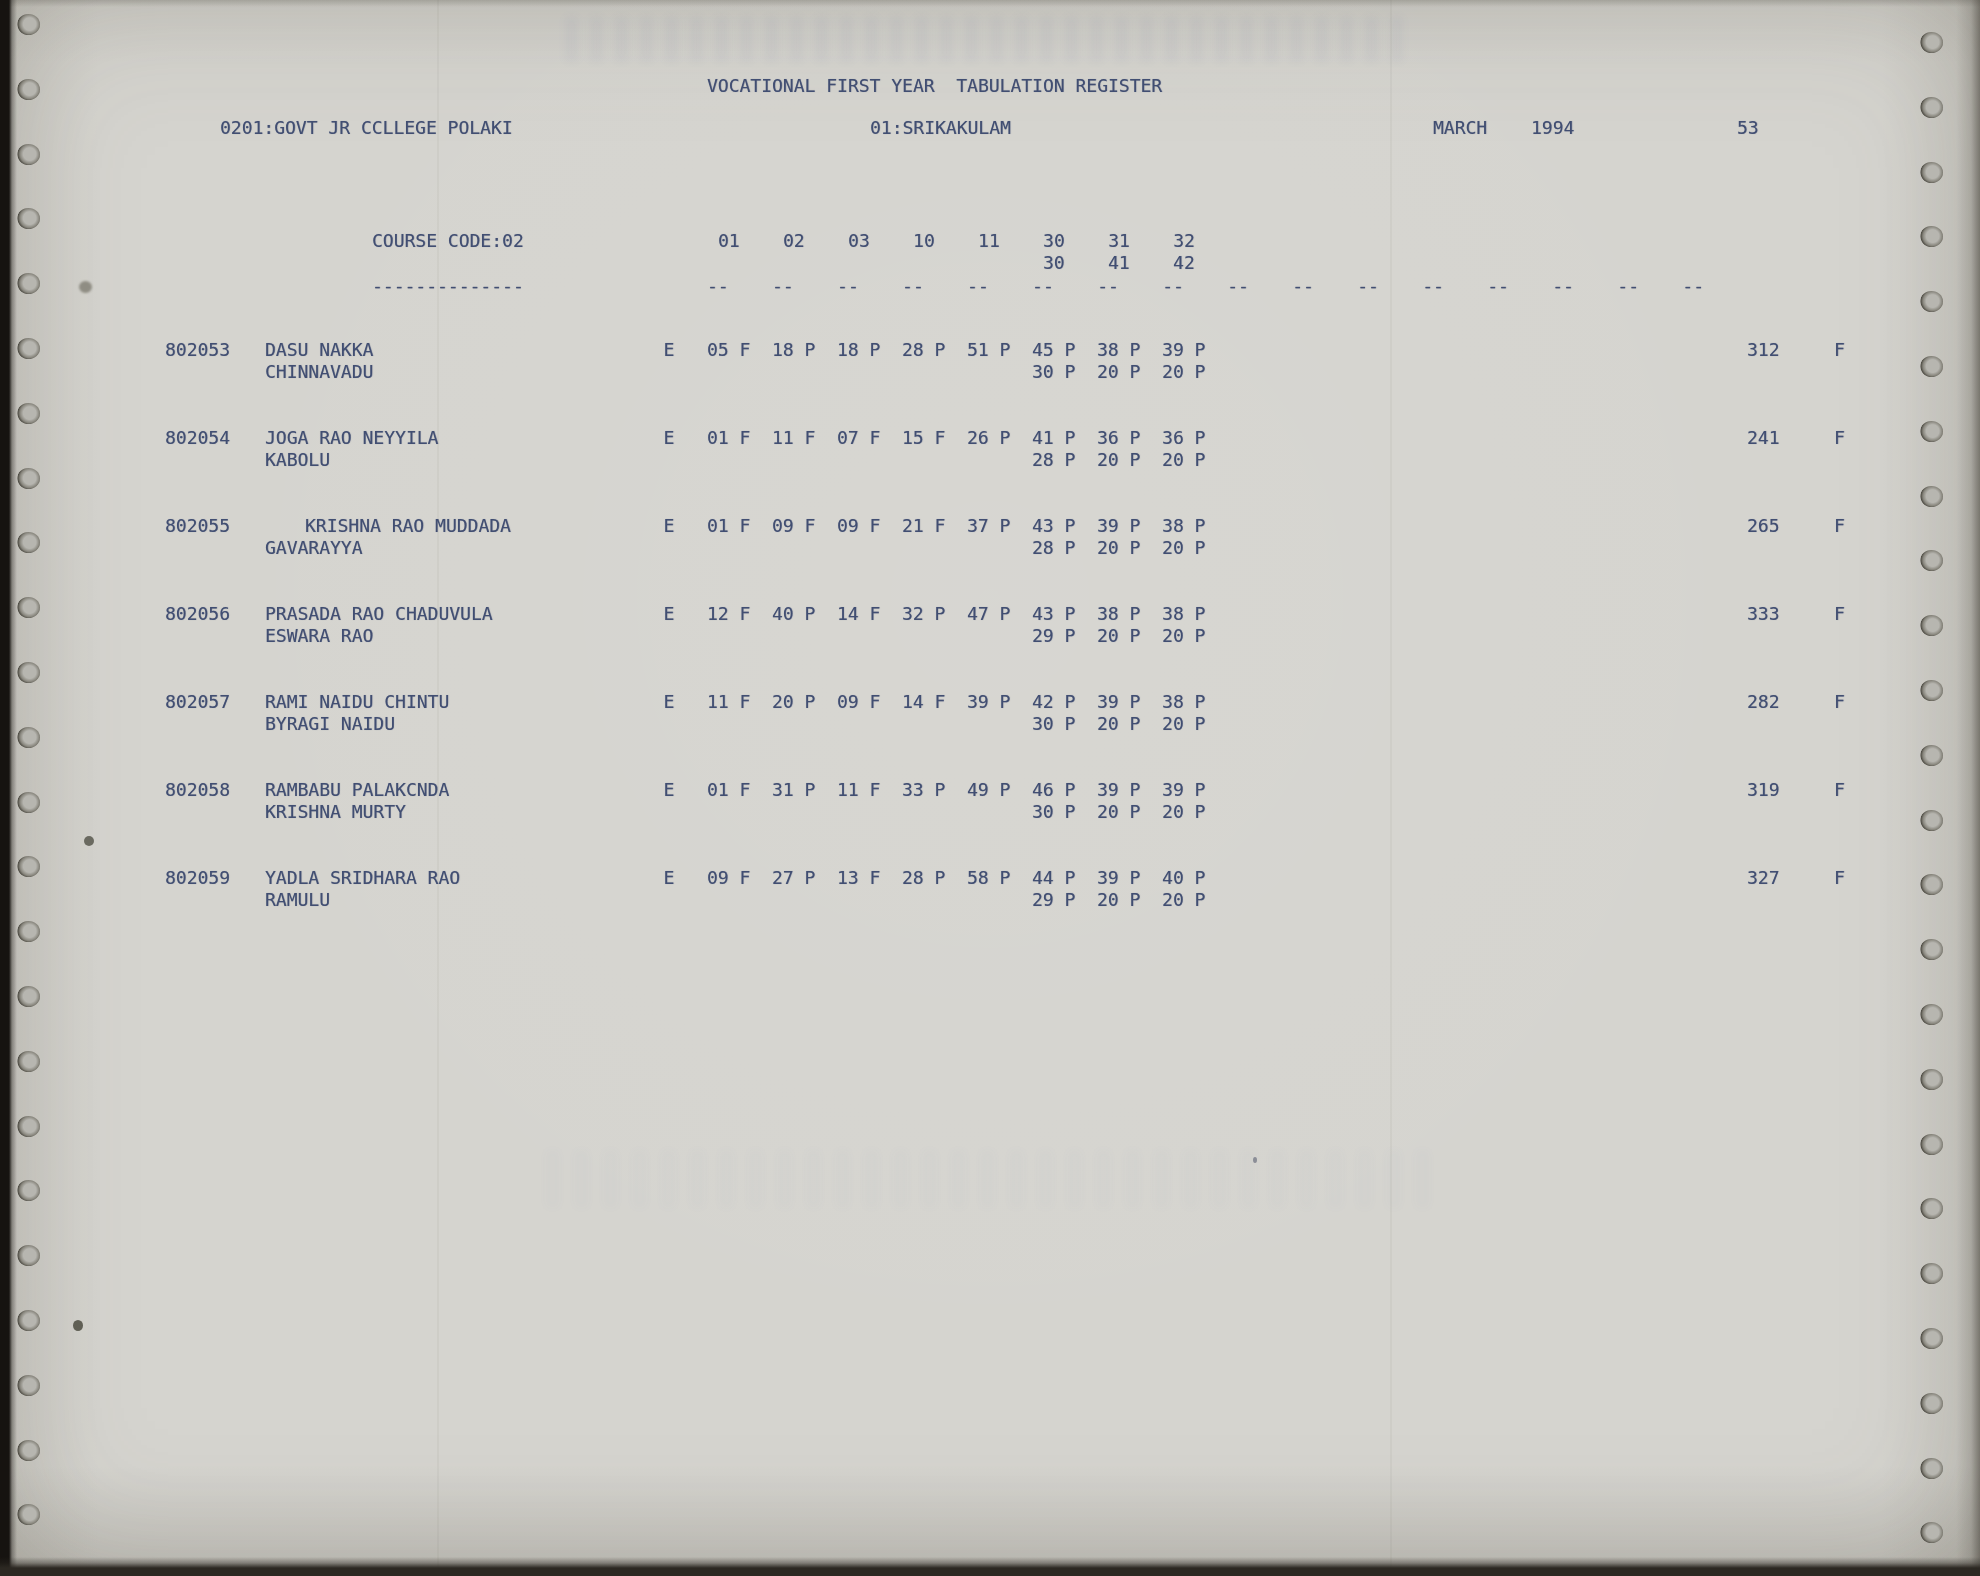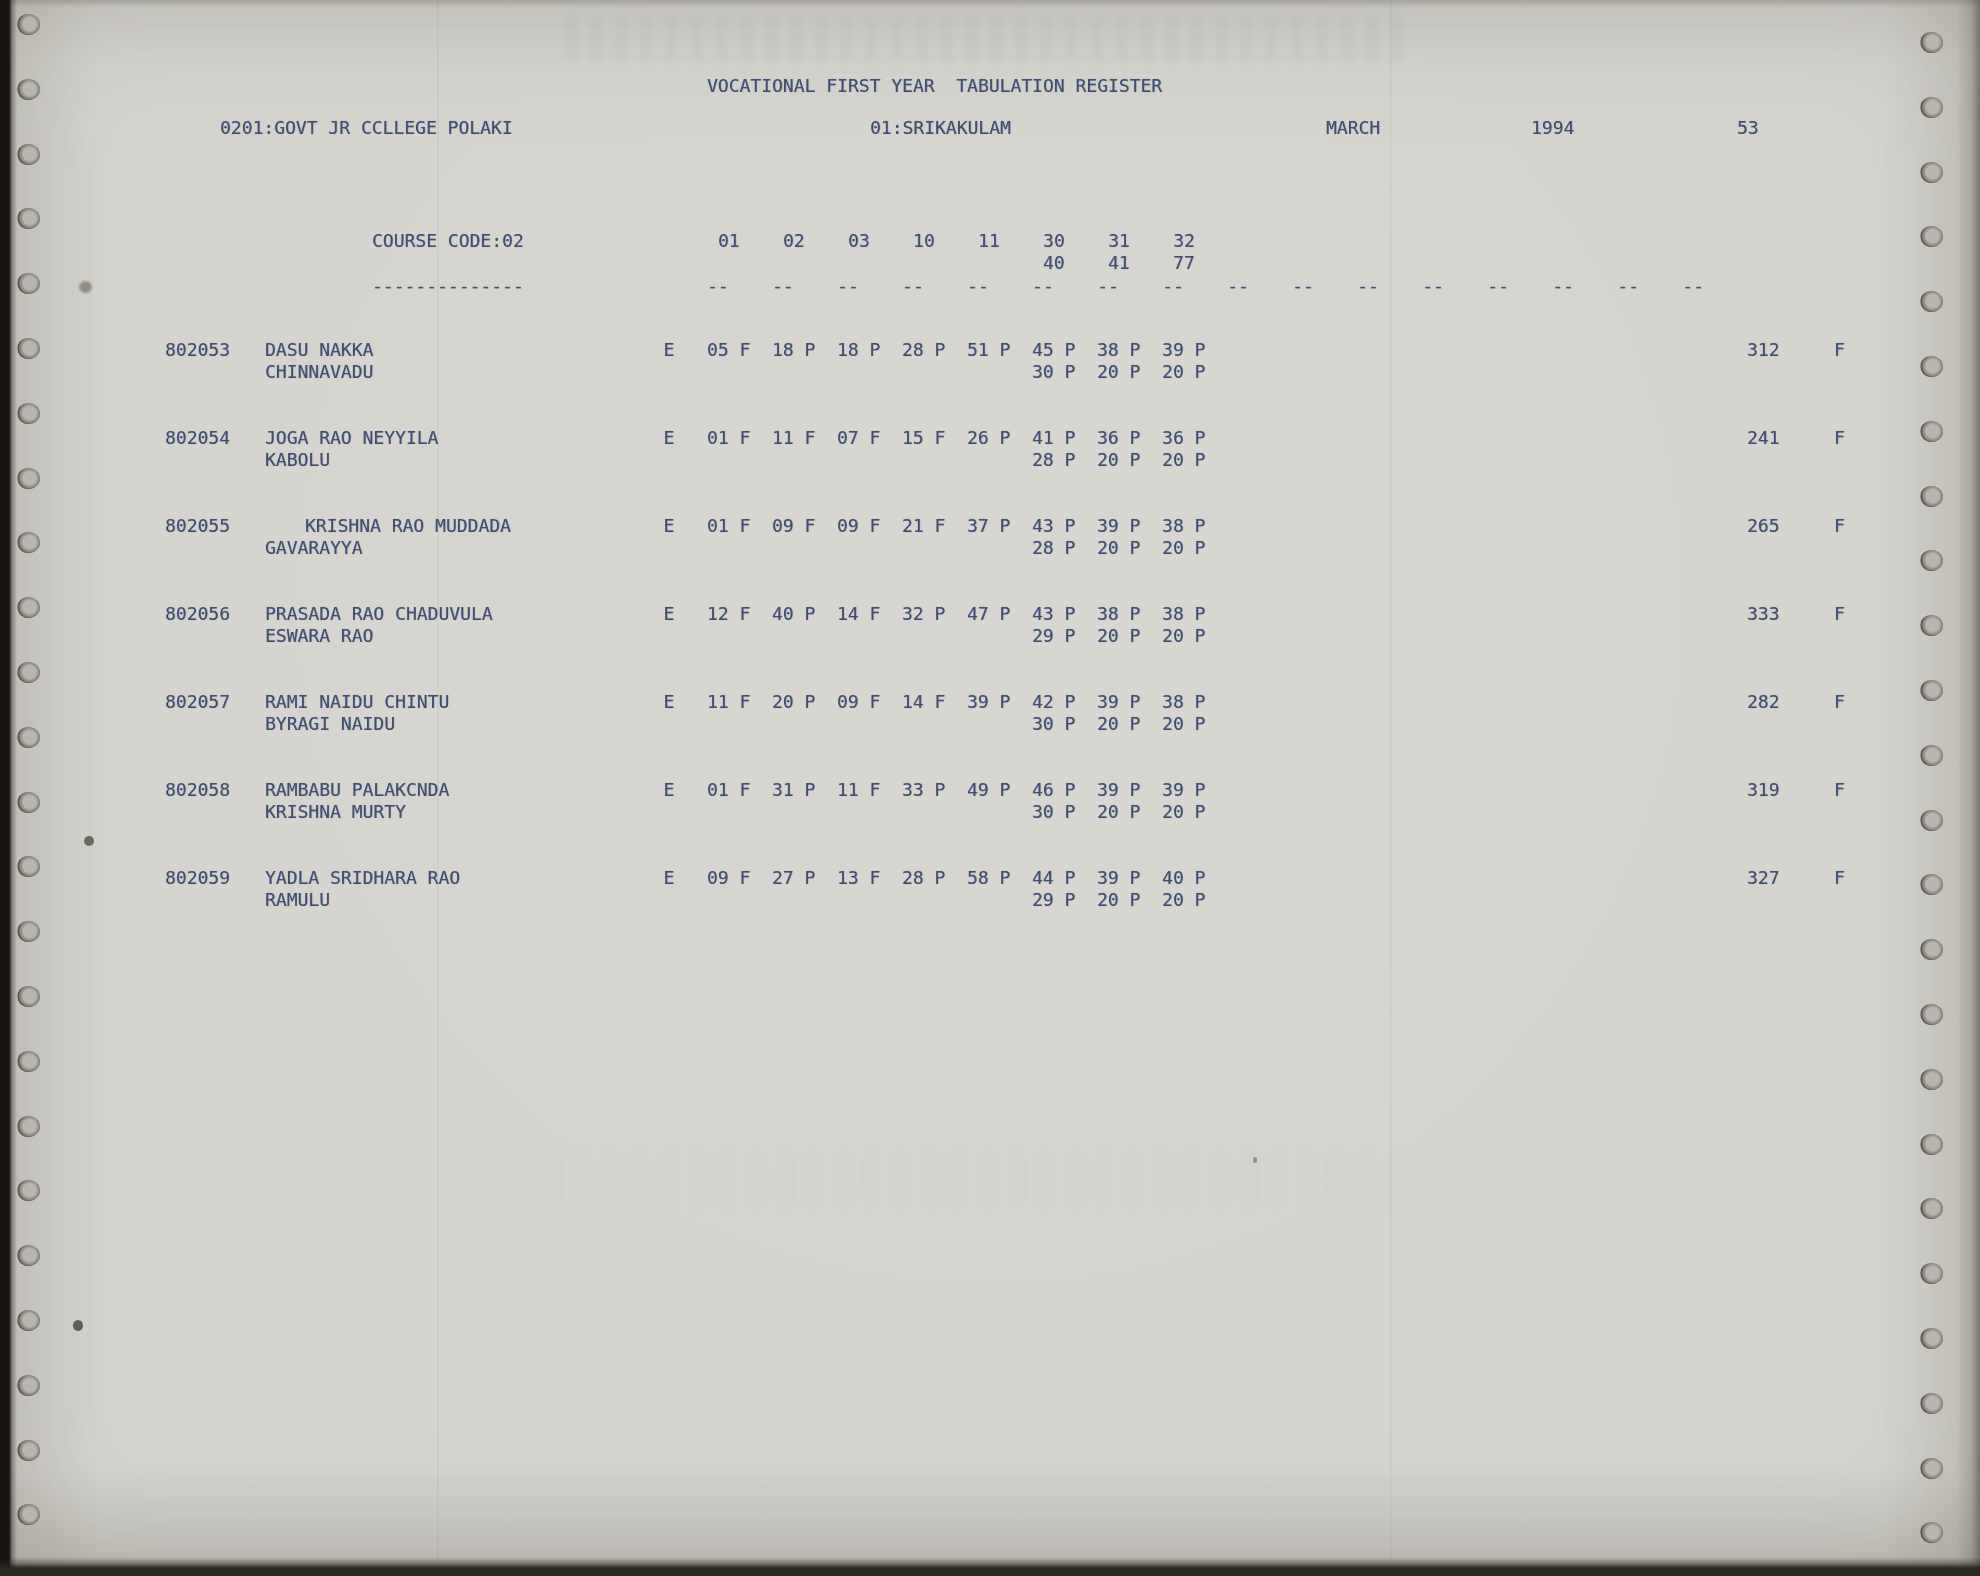--- a/index.html
+++ b/index.html
@@ -16,21 +16,21 @@
   .ink{
     position:absolute;
     font-size:18px;line-height:20px;letter-spacing:0;
     color:#414e72;
     text-shadow:0.4px 0.4px 0.7px rgba(62,74,110,0.55);
     white-space:pre;
   }
   .title{left:707px;top:76px;}
   .college{left:220px;top:118px;}
   .district{left:870px;top:118px;}
-  .month{left:1286px;top:118px;padding-left:40px;}
+  .month{left:1393px;top:118px;padding-left:40px;}
   .year{left:1531px;top:118px;}
   .pageno{left:1737px;top:118px;}
   .course{left:372px;top:231px;}
   .cols1{left:718px;top:231px;}
   .cols2{left:1043px;top:253px;}
   .dashC{left:372px;top:276px;}
   .dashG{left:707px;top:276px;}
   .hole{
     position:absolute;width:23px;height:21px;border-radius:50%;
     background:radial-gradient(circle at 55% 48%, #b7b6b0 0 38%, #87857c 58%, #504e46 70%, rgba(80,78,70,0) 76%);
@@ -63,21 +63,21 @@
 
   <div class="ink title">VOCATIONAL FIRST YEAR  TABULATION REGISTER</div>
   <div class="ink college">0201:GOVT JR CCLLEGE POLAKI</div>
   <div class="ink district">01:SRIKAKULAM</div>
   <div class="ink month">MARCH</div>
   <div class="ink year">1994</div>
   <div class="ink pageno">53</div>
 
   <div class="ink course">COURSE CODE:02</div>
   <div class="ink cols1">01    02    03    10    11    30    31    32</div>
-  <div class="ink cols2">40    41    77</div>
+  <div class="ink cols2">30    41    42</div>
   <div class="ink dashC">--------------</div>
   <div class="ink dashG">--    --    --    --    --    --    --    --    --    --    --    --    --    --    --    --</div>
 
   <div>
       <div>
         <span class="ink" style="left: 165px; top: 340px;">802053</span>
         <span class="ink" style="left: 265px; top: 340px;">DASU NAKKA</span>
         <span class="ink" style="left: 265px; top: 361.5px;">CHINNAVADU</span>
         <span class="ink" style="left: 663.5px; top: 340px;">E</span>
         <span class="ink" style="left: 706.9px; top: 340px;">05 F  18 P  18 P  28 P  51 P  45 P  38 P  39 P</span>

